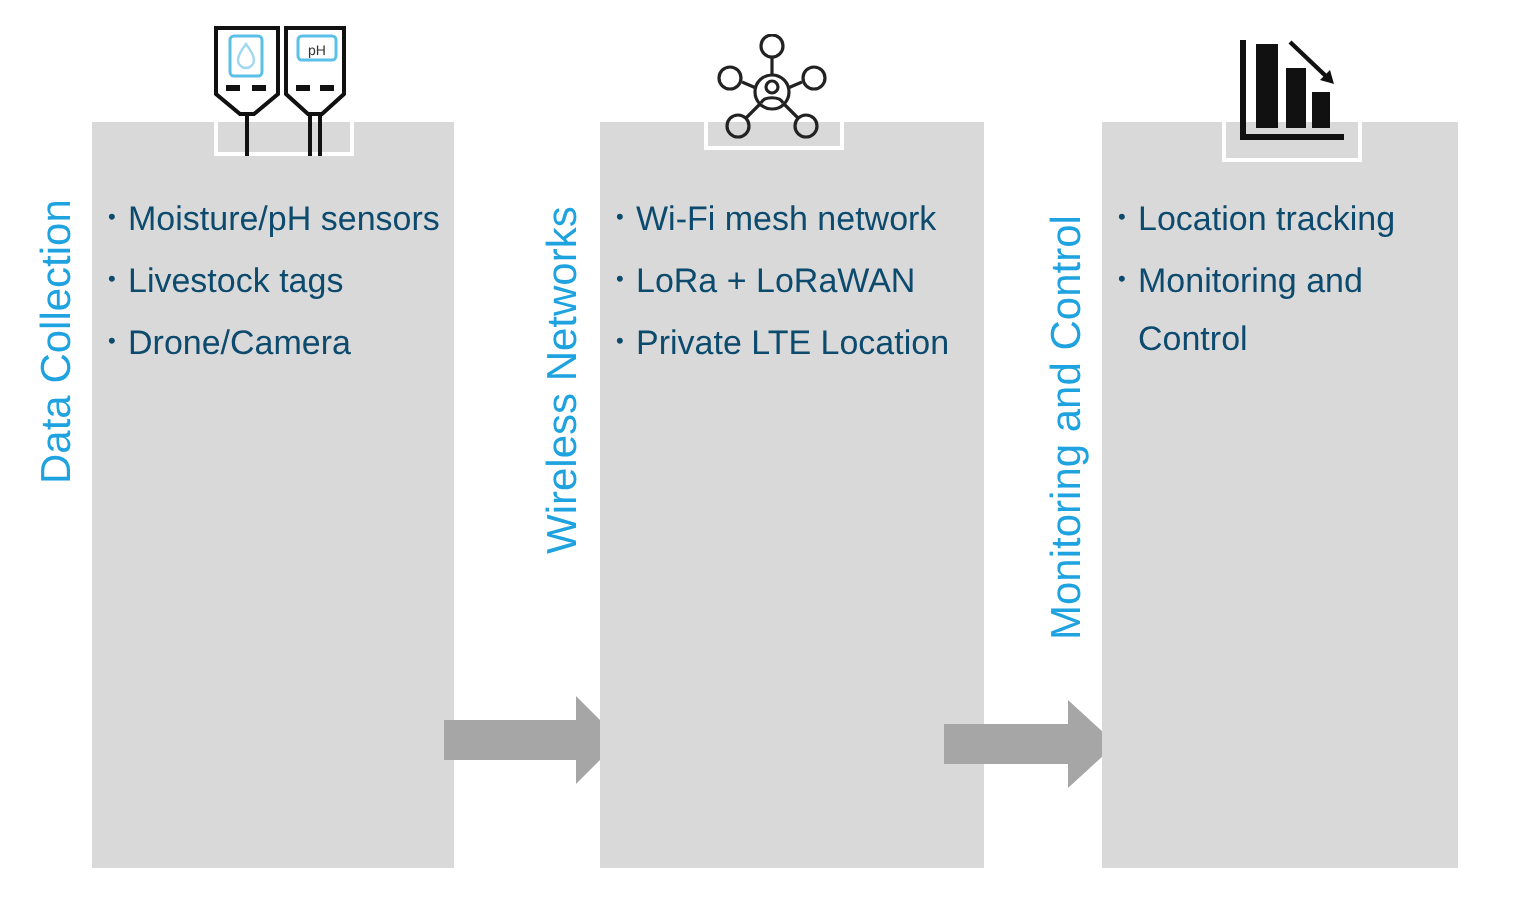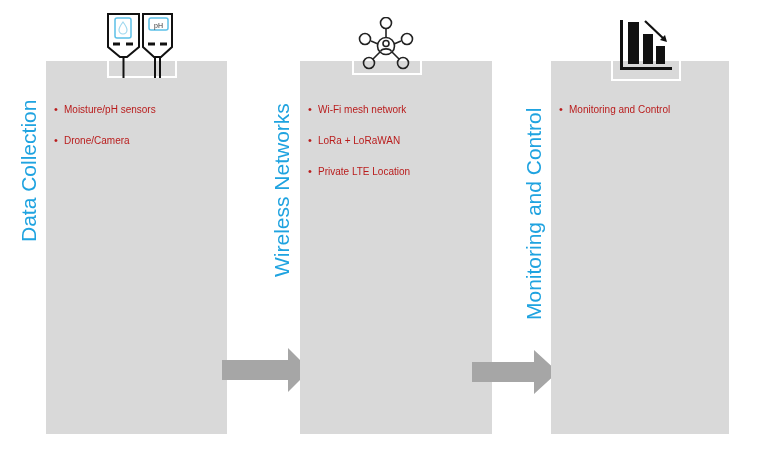--- a/index.html
+++ b/index.html
@@ -8,34 +8,35 @@
   .col { position:absolute; top:61px; height:373px; background:#d9d9d9; }
   .col1 { left:46px; width:181px; }
   .col2 { left:300px; width:192px; }
   .col3 { left:551px; width:178px; }
   .vlabel { position:absolute; color:#1fa3e0; font-size:21px; white-space:nowrap;
             transform-origin:0 0; transform:rotate(-90deg); line-height:24px; }
   .vl1 { left:17px; top:242px; }
   .vl2 { left:270px; top:277px; }
   .vl3 { left:522px; top:320px; }
   ul.items { list-style:none; margin:0; padding:0; position:absolute; top:34px; left:8px; right:6px; }
-  ul.items li { position:relative; padding-left:10px; font-size:10px; color:#b91c1c;
+  ul.items li { position:relative; padding-left:10px; font-size:17px; color:#0c4a6e;
                 line-height:29px; margin-bottom:2px; }
   ul.items li::before { content:"•"; position:absolute; left:0; top:0; font-size:11px; }
   .iconbox { position:absolute; background:#ffffff; }
   .iconbox .inner { position:absolute; left:2px; right:2px; top:0; bottom:2px; background:#d9d9d9; }
   .arrow { position:absolute; }
   svg { display:block; }
 </style>
 </head>
 <body>
 
 <div class="col col1">
   <ul class="items">
     <li>Moisture/pH sensors</li>
+    <li>Livestock tags</li>
     <li>Drone/Camera</li>
   </ul>
 </div>
 <div class="vlabel vl1">Data Collection</div>
 
 <div class="iconbox" style="left:107px;top:61px;width:70px;height:17px;">
     <div class="inner"></div>
   </div>
 <div style="position:absolute;left:105px;top:12px;">
   <svg width="70" height="68" viewBox="0 0 70 68">
@@ -98,20 +99,21 @@
 </div>
 
 <div class="arrow" style="left:472px;top:350px;">
   <svg width="88" height="44" viewBox="0 0 88 44">
     <path d="M0 12 H62 V0 L86 22 L62 44 V32 H0 Z" fill="#a6a6a6"></path>
   </svg>
 </div>
 
 <div class="col col3">
   <ul class="items">
+    <li>Location tracking</li>
     <li>Monitoring and Control</li>
   </ul>
 </div>
 <div class="vlabel vl3">Monitoring and Control</div>
 
 <div class="iconbox" style="left:611px;top:61px;width:70px;height:20px;">
     <div class="inner"></div>
   </div>
 <div style="position:absolute;left:620px;top:20px;">
   <svg width="54" height="52" viewBox="0 0 54 52">

